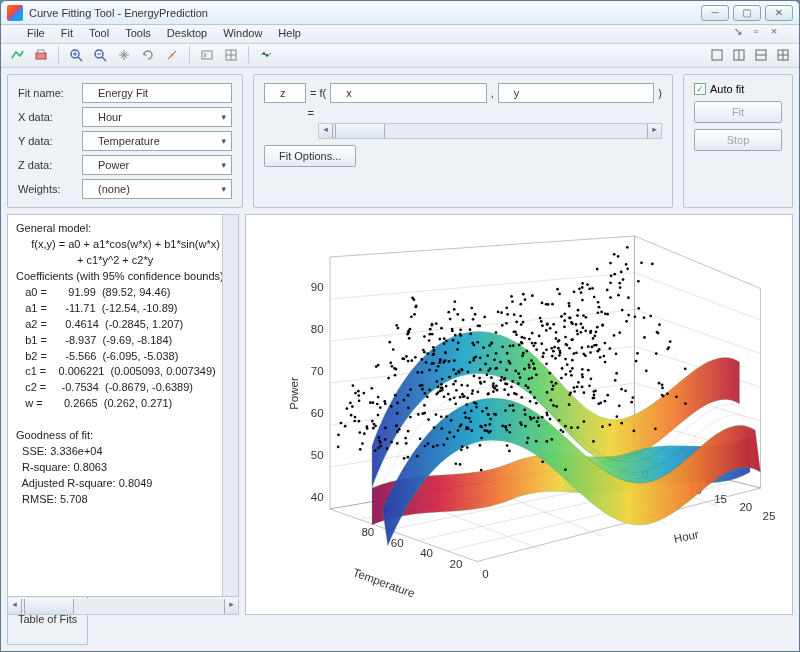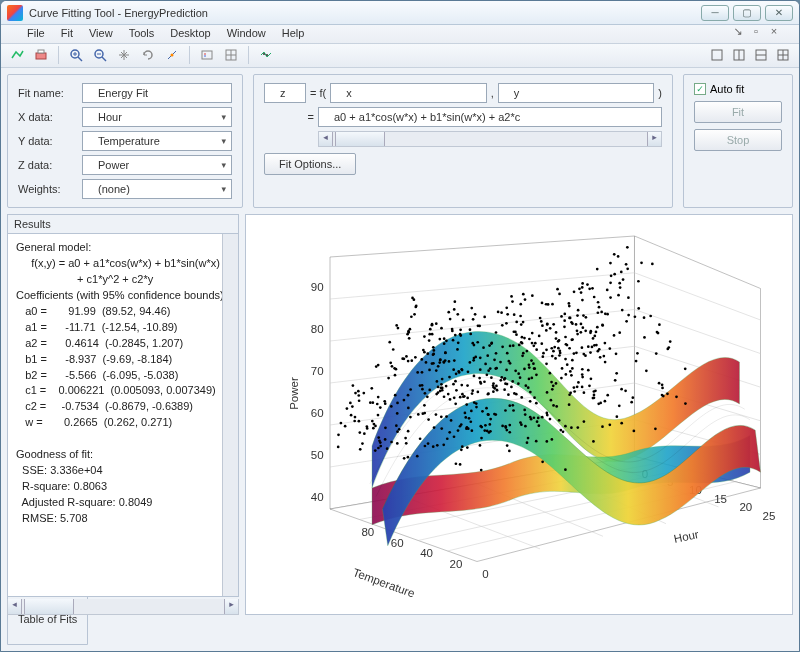--- a/index.html
+++ b/index.html
@@ -63,21 +63,21 @@
     <div class="winbtns">
       <div class="winbtn">─</div>
       <div class="winbtn">▢</div>
       <div class="winbtn">✕</div>
     </div>
   </div>
 
   <div class="menubar">
     <span class="menu">File</span>
     <span class="menu">Fit</span>
-    <span class="menu">View</span>
+    <span class="menu">Tool</span>
     <span class="menu">Tools</span>
     <span class="menu">Desktop</span>
     <span class="menu">Window</span>
     <span class="menu">Help</span>
     <div class="rightctrls">
       <div class="wc">↘</div>
       <div class="wc">▫</div>
       <div class="wc">×</div>
     </div>
   </div>
@@ -216,23 +216,20 @@
               <span>x</span>
             </div>
           <span class="lbl">,</span>
           <div class="txtfield eqfield">
               <span>y</span>
             </div>
           <span class="lbl">)</span>
         </div>
         <div class="eqrow">
           <span class="lbl" style="width:50px;text-align:right">=</span>
-          <div class="txtfield eqfield eqtext" style="flex:1">
-              <span>a0 + a1*cos(w*x) + b1*sin(w*x) + a2*c</span>
-            </div>
         </div>
         <div style="margin-left:54px">
           <div class="hscroll">
             <div class="arrL">◂</div>
               <div class="thumb"></div>
               <div class="arrR">▸</div>
           </div>
         </div>
         <div class="fitopts">
           <div class="btn">
@@ -250,21 +247,20 @@
             <span>Fit</span>
           </div>
         <div class="btn disabled">
             <span>Stop</span>
           </div>
       </div>
     </div>
 
     <div class="bottomrow">
       <div class="resultscol">
-        <div class="resultshdr">Results</div>
         <div class="resultsbox"><span id="results-pre">General model:
      f(x,y) = a0 + a1*cos(w*x) + b1*sin(w*x)
                     + c1*y^2 + c2*y
 Coefficients (with 95% confidence bounds):
    a0 =       91.99  (89.52, 94.46)
    a1 =      -11.71  (-12.54, -10.89)
    a2 =      0.4614  (-0.2845, 1.207)
    b1 =      -8.937  (-9.69, -8.184)
    b2 =      -5.566  (-6.095, -5.038)
    c1 =    0.006221  (0.005093, 0.007349)

